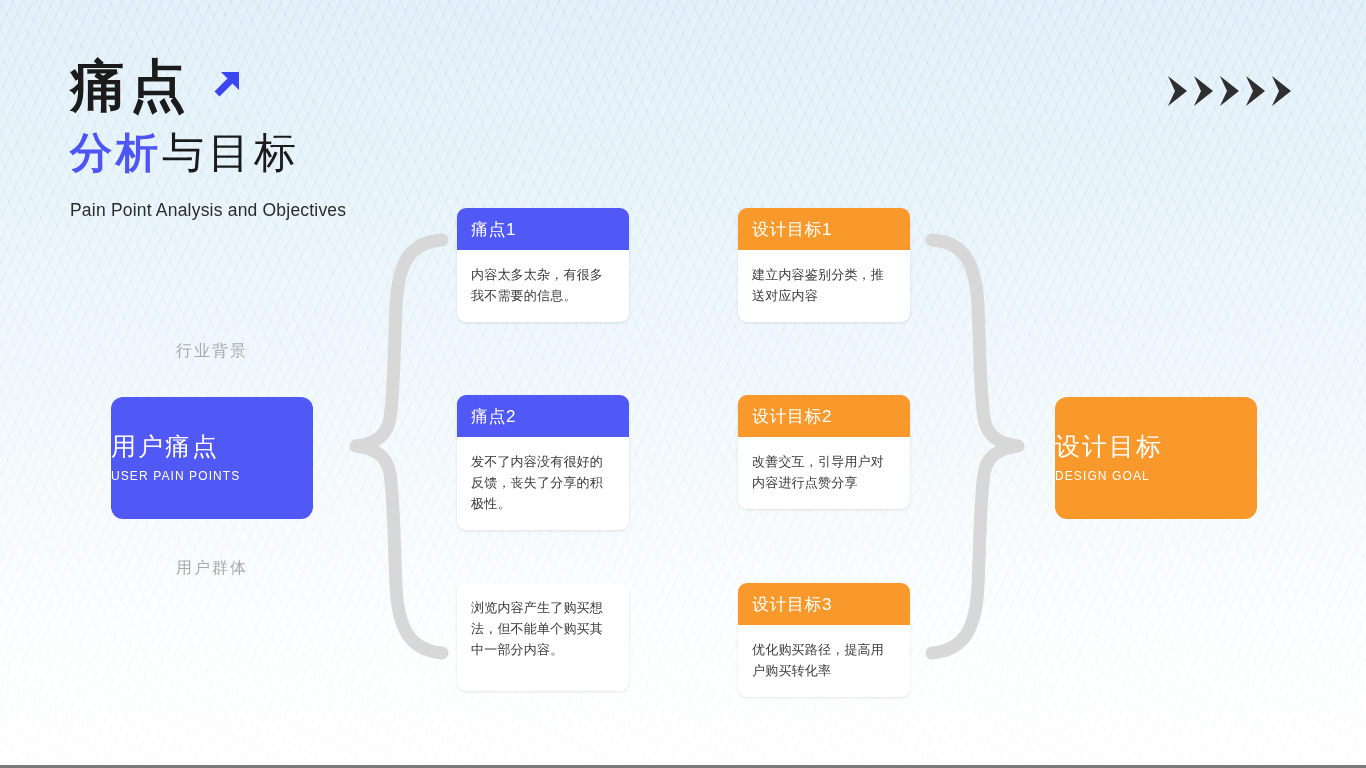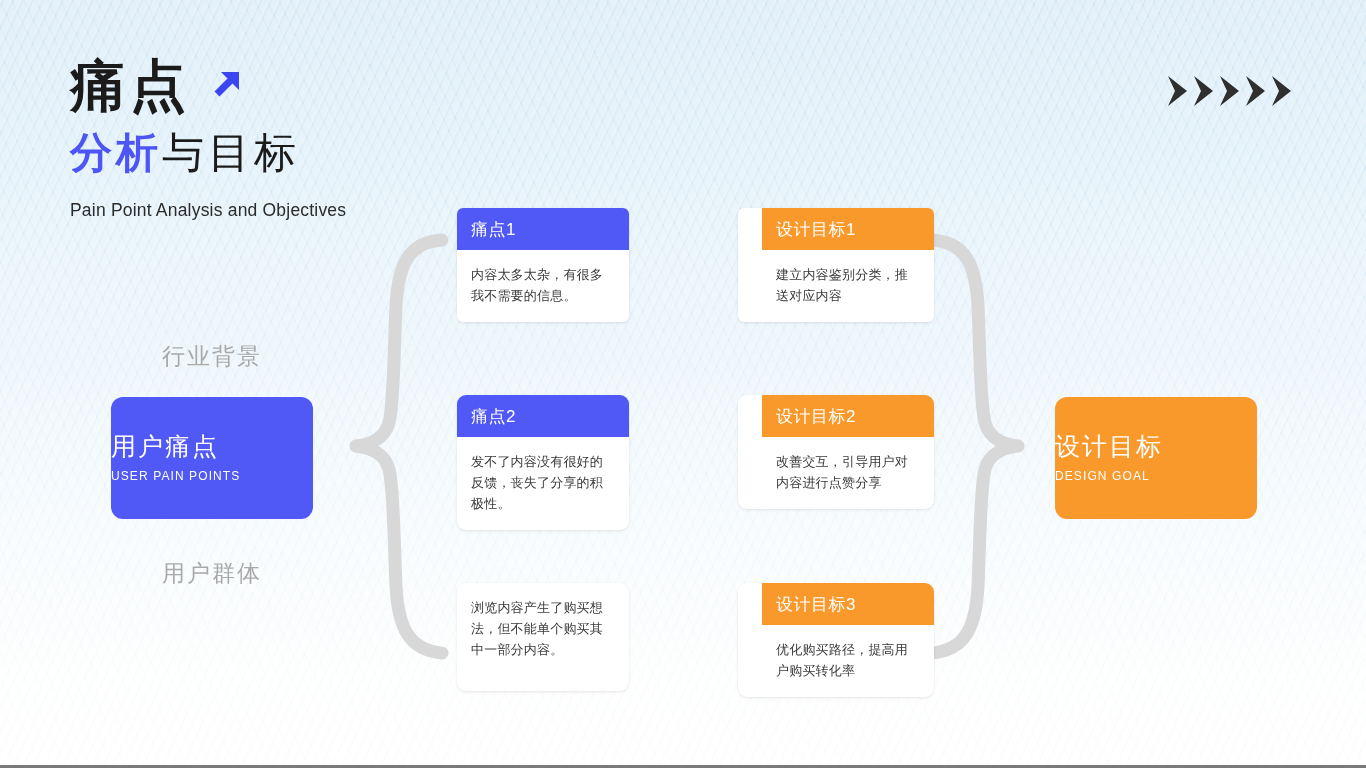--- a/index.html
+++ b/index.html
@@ -124,21 +124,21 @@
     margin-top: 8px;
     font-size: 12px;
     letter-spacing: 1.1px;
   }
 
   
   .side-caption {
     position: absolute;
     width: 202px;
     text-align: center;
-    font-size: 23px;
+    font-size: 16px;
     color: #a9a9a9;
     letter-spacing: 2px;
   }
   #caption-top { left: 111px; top: 341px; }
   #caption-bottom { left: 111px; top: 558px; }
 
   
   .card {
     position: absolute;
     width: 172px;
@@ -161,23 +161,23 @@
     padding: 14px 14px 16px 14px;
     font-size: 13px;
     line-height: 1.62;
     color: #3a3a3a;
     letter-spacing: 0.2px;
   }
   .pain-card .card-header { background: #5058f5; }
   .goal-card .card-header { background: #f9992c; }
 
   .pain-card { left: 457px; }
-  .goal-card { left: 738px; padding-left: 24px; }
-
-  .row1 { top: 208px; border-radius: 6px; }
+  .goal-card { left: 738px; }
+
+  .row1 { top: 208px; }
   .row2 { top: 395px; }
   .row3 { top: 583px; }
 
   .card.h-small { min-height: 108px; }
 
   
   .brace {
     position: absolute;
     pointer-events: none;
   }

